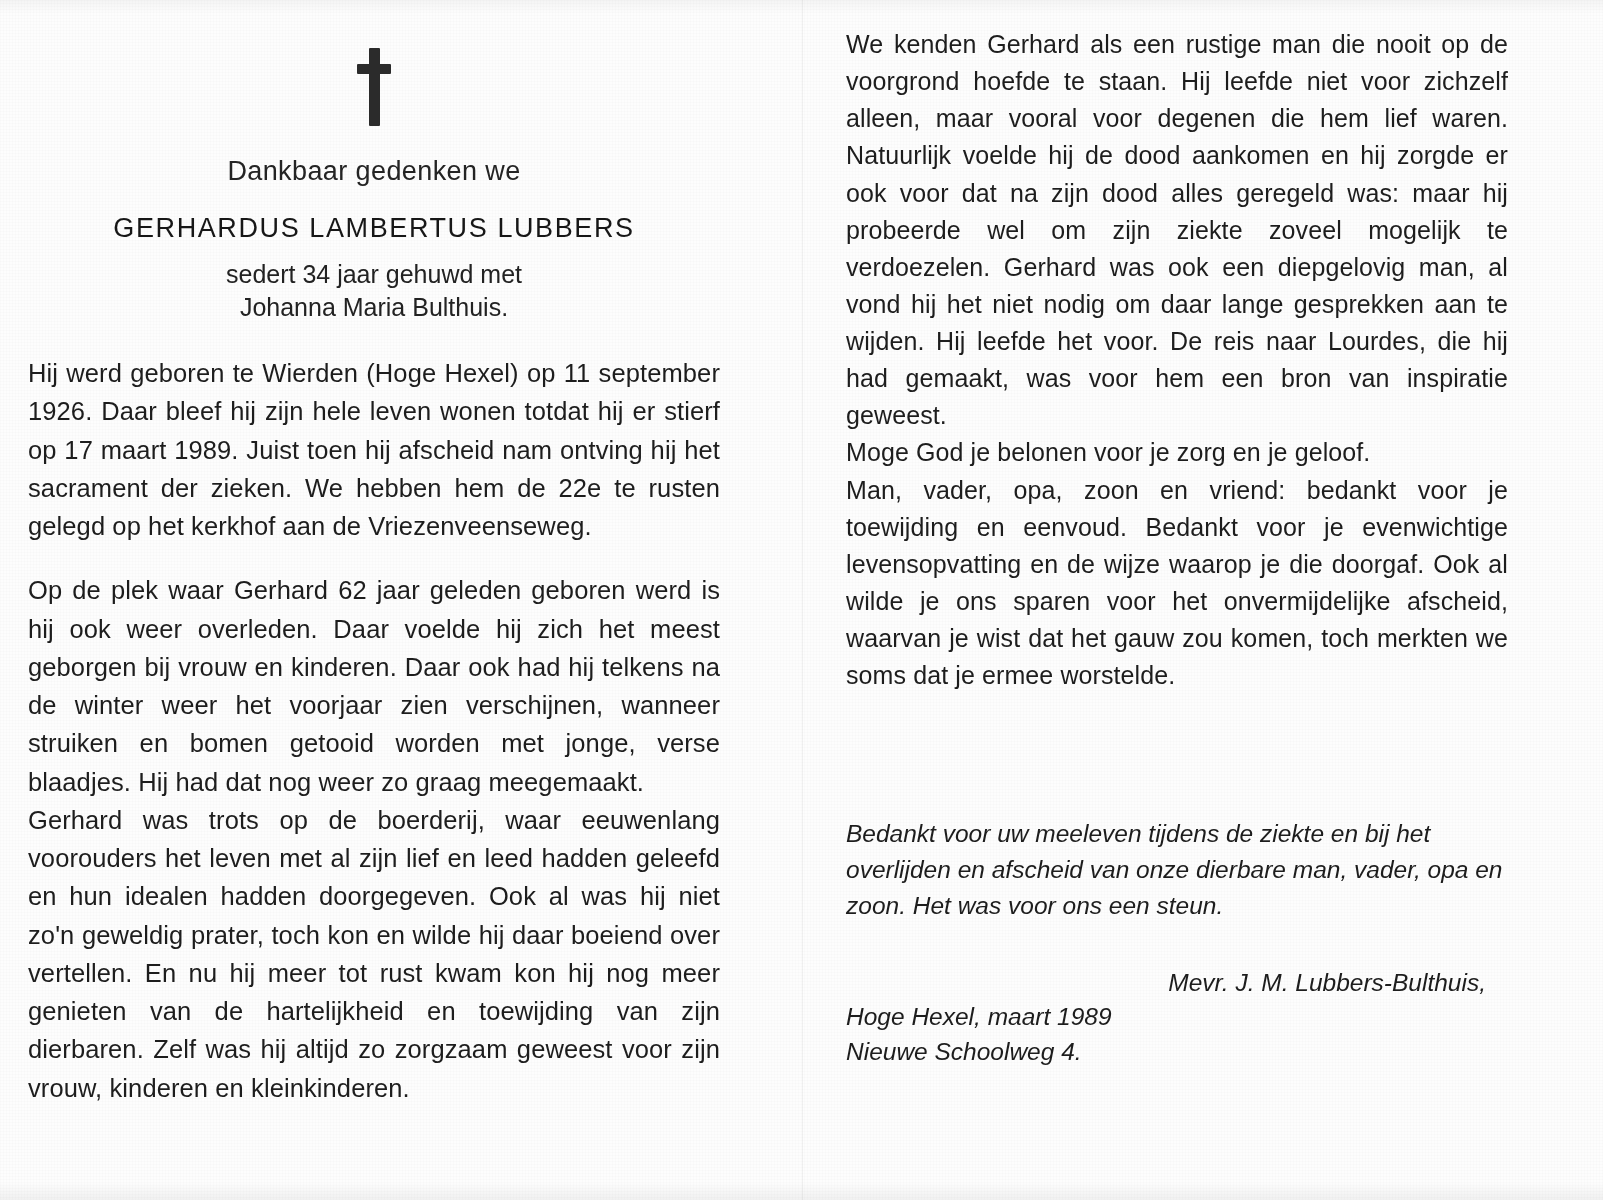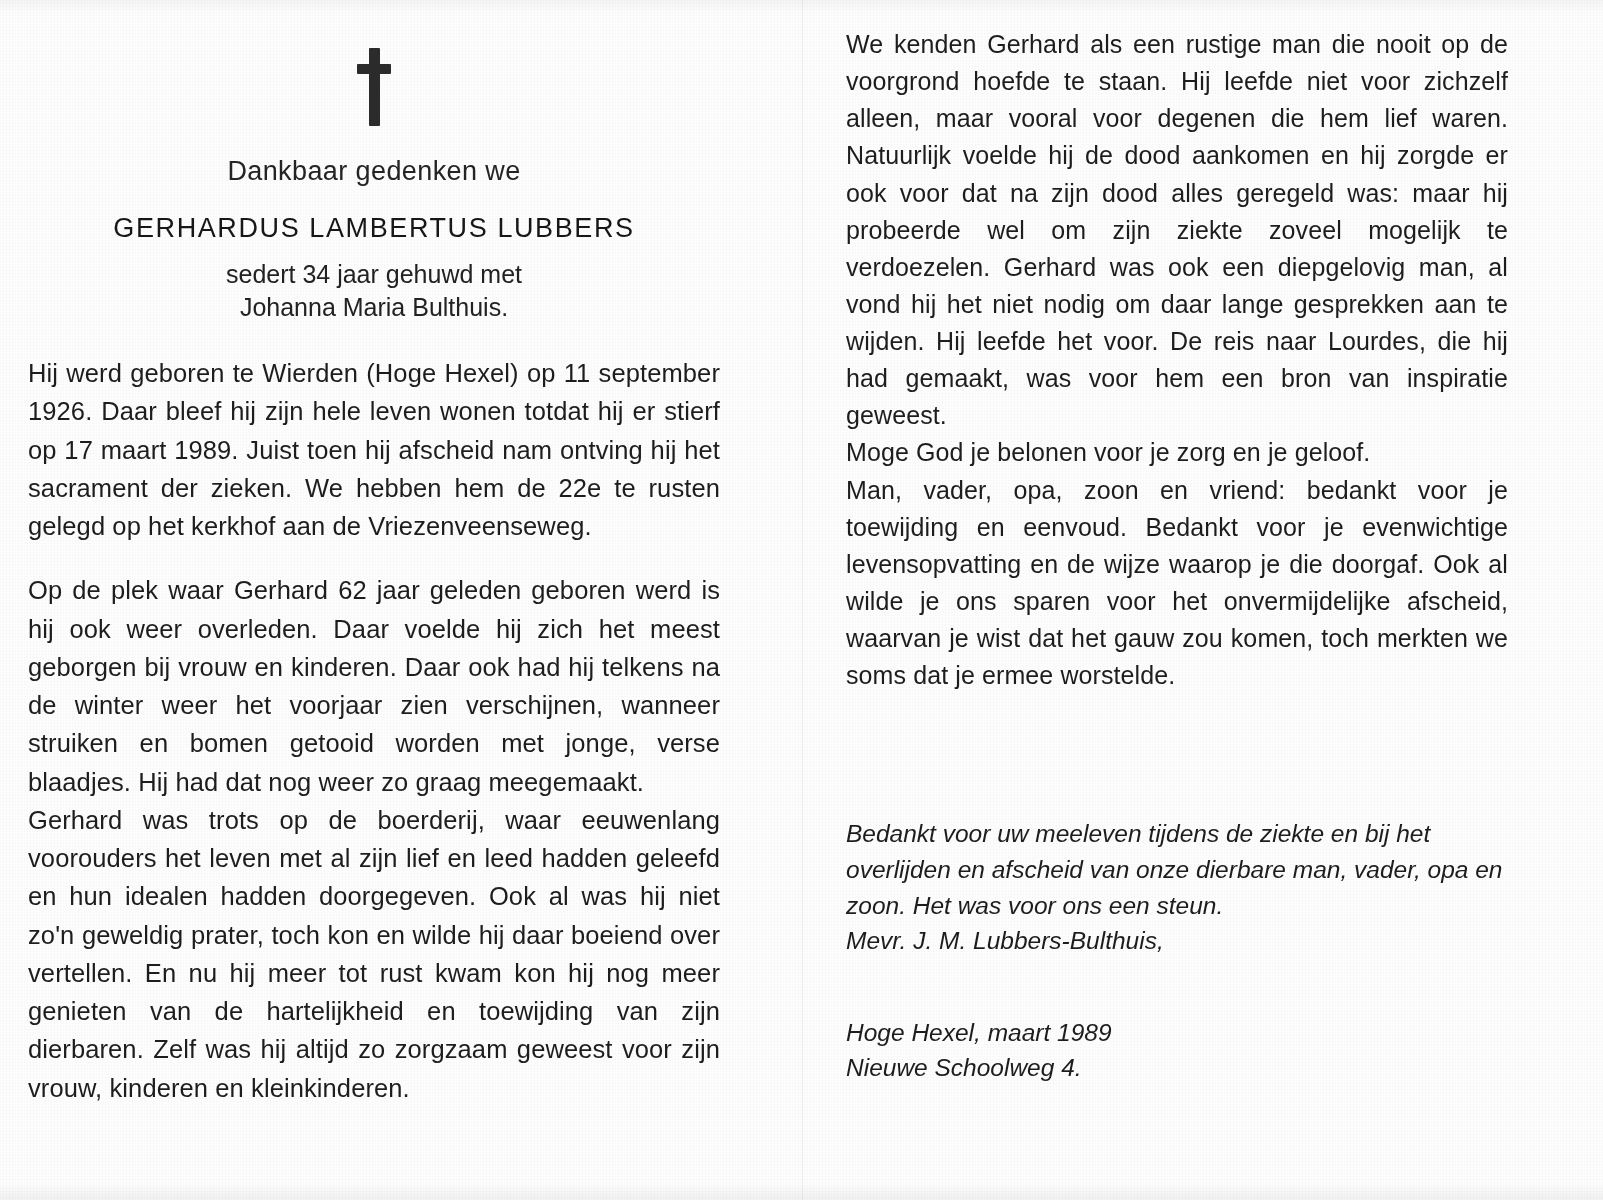--- a/index.html
+++ b/index.html
@@ -124,30 +124,30 @@
     font-style: italic;
     font-size: 24.5px;
     line-height: 1.46;
     color: #1d1d1d;
     margin-top: 122px;
   }
   .signature {
     font-style: italic;
     font-size: 24.5px;
     line-height: 1.42;
-    text-align: left;
-    color: #1d1d1d;
+    text-align: right;
+    color: #1d1d1d;
+    margin-top: 42px;
     padding-right: 22px;
   }
   .place-block {
     font-style: italic;
     font-size: 24.5px;
     line-height: 1.42;
     color: #1d1d1d;
-    margin-top: 58px;
   }
 
   
   .fold {
     position: absolute;
     top: 0;
     left: 802px;
     width: 1px;
     height: 1200px;
     background: rgba(0,0,0,0.05);

